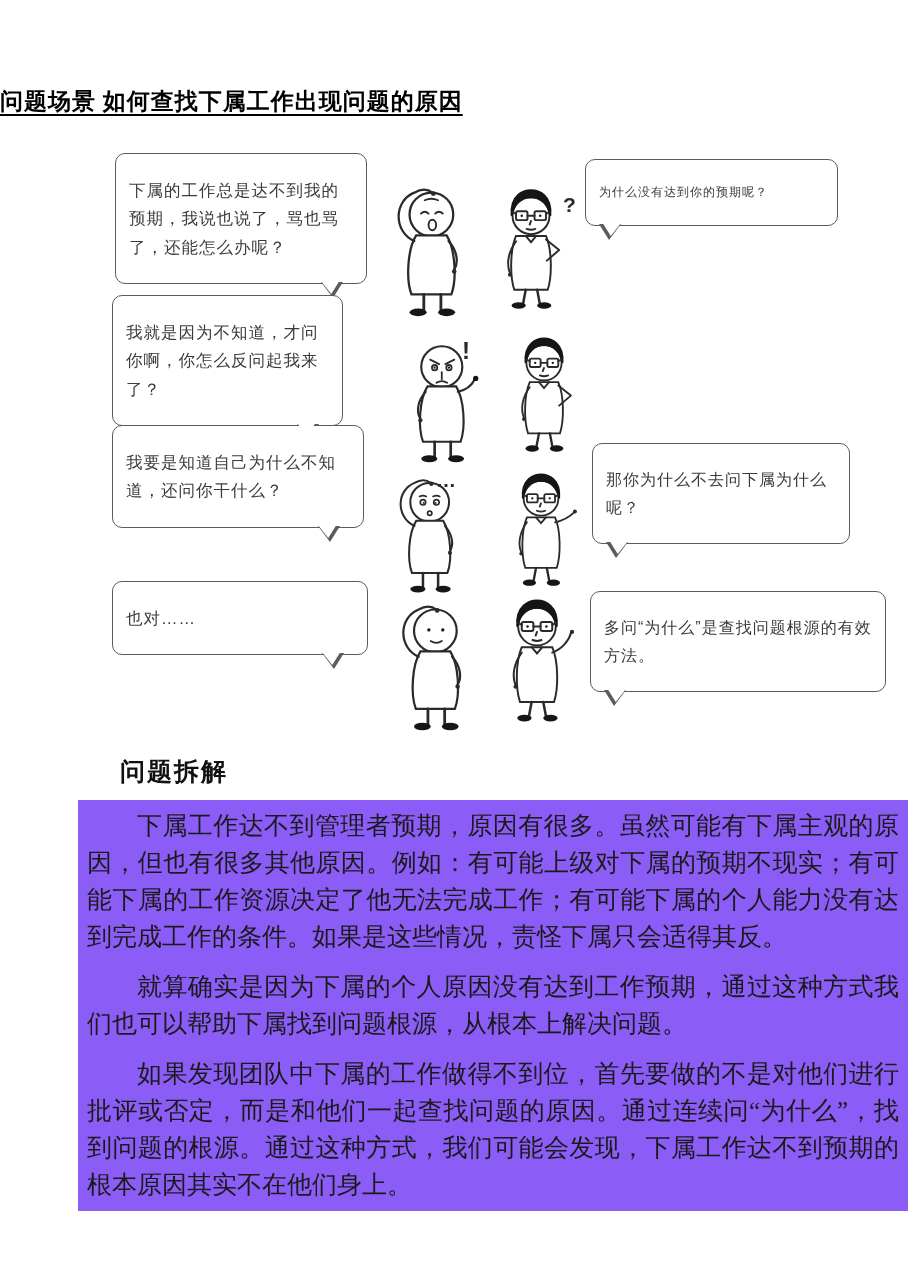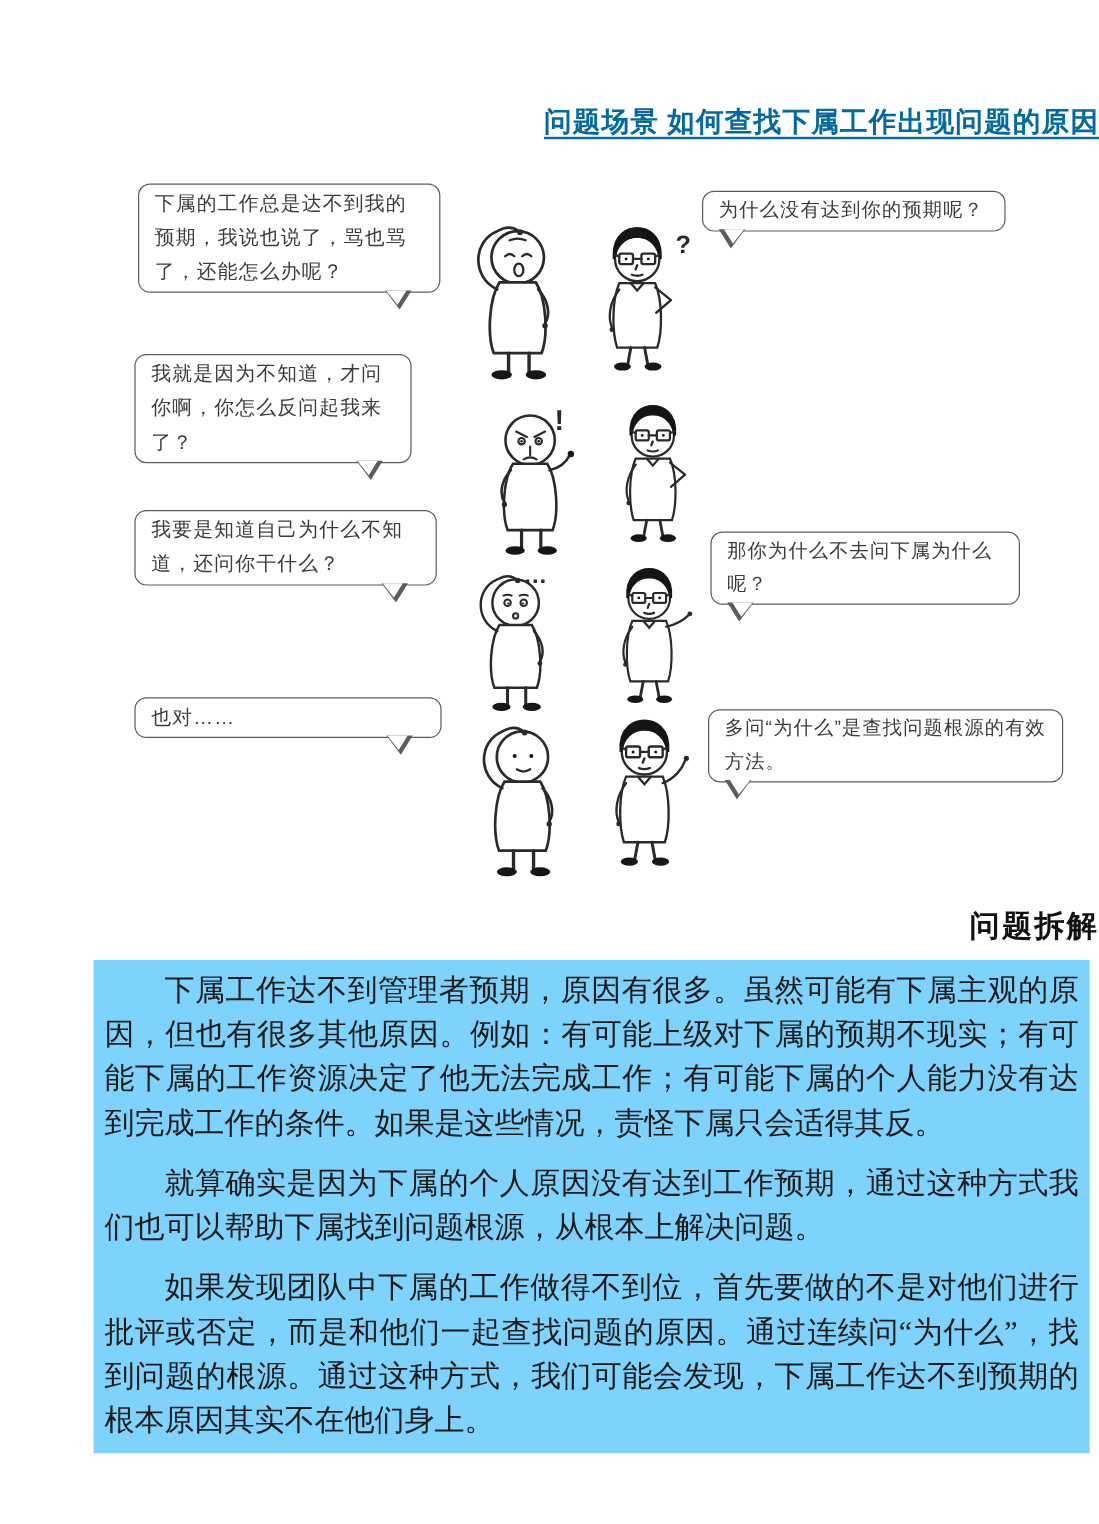--- a/index.html
+++ b/index.html
@@ -8,42 +8,42 @@
     width: 916px; height: 1270px;
     position: relative;
     font-family: "Liberation Serif", "DejaVu Serif", serif;
     color: #1c1c1c;
     overflow: hidden;
   }
 
   
   .doc-title {
     margin-top: 86px;
-    text-align: right;
+    text-align: left;
     font-size: 23px;
     font-weight: bold;
-    color: #0369a1;
+    color: #000000;
     letter-spacing: 1px;
     text-decoration: underline;
     text-underline-offset: 5px;
   }
 
   
   .comic {
     position: relative;
     width: 916px;
     height: 600px;
     margin-top: 28px;
   }
   .bubble {
     position: absolute;
     background: #fff;
     border: 1.6px solid #5c5c5c;
     border-radius: 10px;
-    padding: 2px 13px;
+    padding: 22px 13px;
     font-family: "Liberation Sans", "DejaVu Sans", sans-serif;
     font-size: 16.5px;
     line-height: 1.72;
     letter-spacing: 1px;
     color: #3b3b3b;
   }
   .bubble.tail-br::after {
     content: ""; position: absolute; right: 28px; bottom: -15px;
     width: 0; height: 0;
     border-left: 22px solid transparent; border-top: 16px solid #5c5c5c;
@@ -75,26 +75,25 @@
     color: #2a2a2a;
   }
 
   
   .section-heading {
     margin: 10px 0 0 120px;
     font-size: 25px;
     font-weight: bold;
     color: #111;
     letter-spacing: 2px;
-    text-align: right;
   }
   .body-panel {
     margin: 12px 0 0 78px;
     width: 830px;
-    background: #7dd3fc;
+    background: #8b5cf6;
     padding: 7px 9px 8px 9px;
   }
   .body-panel p {
     font-size: 25px;
     line-height: 37px;
     text-align: justify;
     text-indent: 2em;
     color: #1a1a1a;
     margin-bottom: 13px;
   }
@@ -206,21 +205,21 @@
       <use href="#boss-arm-scratch"></use>
       <use href="#boss-arm-right-down"></use>
       <use href="#boss-face-worried"></use>
   </svg>
   <svg class="fig" viewBox="0 0 100 145" style="left:487px; top:38px; width:88px; height:135px;">
     <use href="#advisor-base"></use>
       <use href="#adv-arm-left-down"></use>
       <use href="#adv-arm-hip"></use>
   </svg>
   <span class="mark" style="left:563px; top:48px; font-size:21px;">?</span>
-  <div class="bubble tail-bl" style="left:585px; top:14px; width:253px; font-size:16px;">为什么没有达到你的预期呢？</div>
+  <div class="bubble tail-bl" style="left:585px; top:14px; width:253px; font-size:12px;">为什么没有达到你的预期呢？</div>
 
   <div class="bubble tail-br" style="left:112px; top:150px; width:231px;">我就是因为不知道，才问你啊，你怎么反问起我来了？</div>
   <svg class="fig" viewBox="0 0 100 140" style="left:390px; top:195px; width:100px; height:125px;">
     <use href="#boss-base"></use>
       <use href="#boss-arm-left-down"></use>
       <use href="#boss-arm-raise"></use>
       <use href="#boss-face-angry"></use>
   </svg>
   <span class="mark" style="left:462px; top:192px; font-size:24px;">!</span>
   <svg class="fig" viewBox="0 0 100 145" style="left:502px; top:186px; width:84px; height:130px;">

